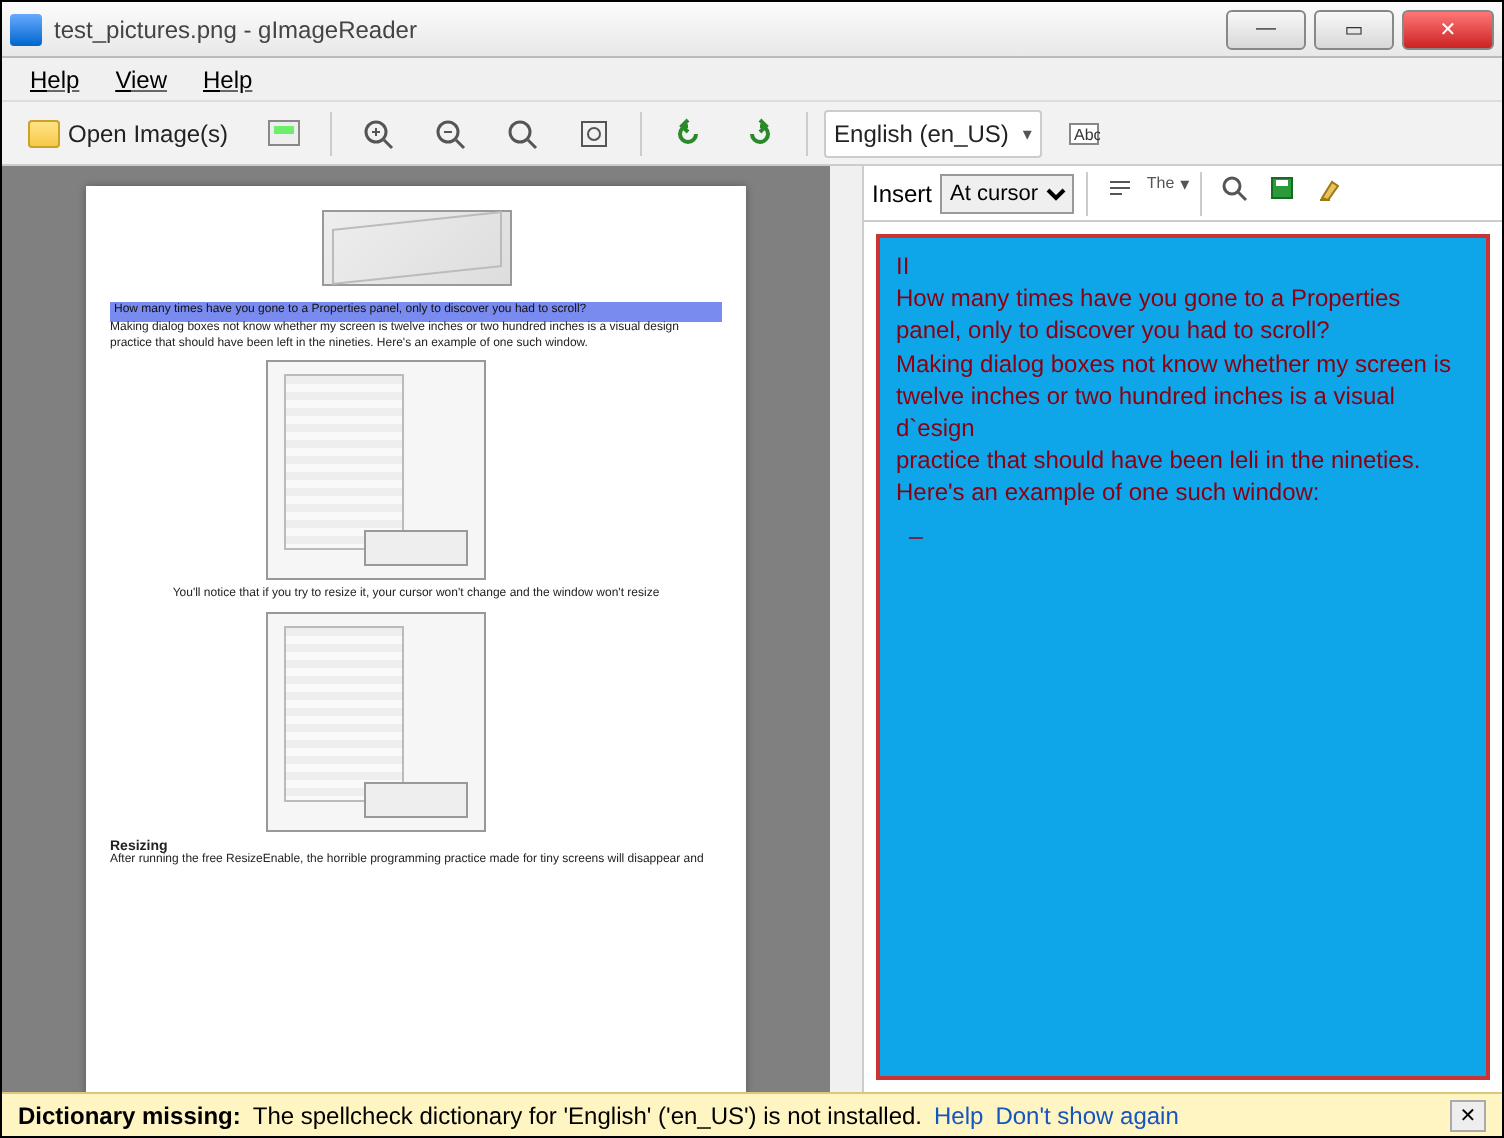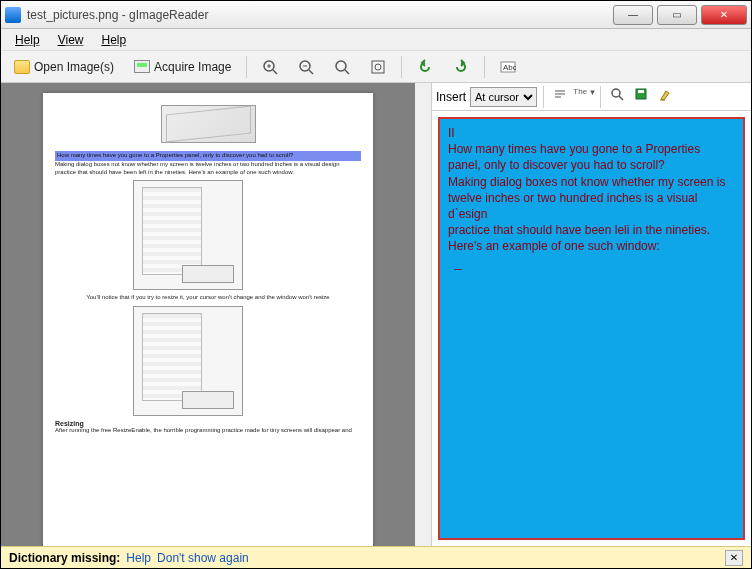--- a/index.html
+++ b/index.html
@@ -70,21 +70,20 @@
     <button class="tbtn">
       <span class="ico">
           <span class="folder-ico"></span>
         </span>
       <span>Open Image(s)</span>
     </button>
     <button class="tbtn">
       <span class="ico">
           <span class="scanner-ico"></span>
         </span>
-      <span>Acquire Image</span>
     </button>
     <div class="sep"></div>
     <button class="tbtn">
         <span class="ico">
           <svg width="16" height="16">
             <circle cx="7" cy="7" r="5" fill="none" stroke="#555" stroke-width="1.5"></circle>
             <line x1="11" y1="11" x2="15" y2="15" stroke="#555" stroke-width="1.5"></line>
             <line x1="5" y1="7" x2="9" y2="7" stroke="#555"></line>
             <line x1="7" y1="5" x2="7" y2="9" stroke="#555"></line>
           </svg>
@@ -126,20 +125,23 @@
       </button>
     <button class="tbtn">
         <span class="ico">
           <svg width="16" height="16">
             <path d="M4 8a4 4 0 1 0 4-4" fill="none" stroke="#2a8a2a" stroke-width="2"></path>
             <path d="M8 1l3 3-3 3" fill="none" stroke="#2a8a2a" stroke-width="2"></path>
           </svg>
         </span>
       </button>
     <div class="sep"></div>
+    <div class="tbtn lang-dd drop-arrow">
+        <span>English (en_US)</span>
+      </div>
     <button class="tbtn">
       <span class="ico">
           <svg width="16" height="16">
             <rect x="1" y="3" width="14" height="10" fill="#fff" stroke="#888"></rect>
             <text x="3" y="11" font-size="8" fill="#333">Abc</text>
           </svg>
         </span>
     </button>
   </div>
 
@@ -197,19 +199,20 @@
 How many times have you gone to a Properties panel, only to discover you had to scroll?
 Making dialog boxes not know whether my screen is twelve inches or two hundred inches is a visual d`esign
 practice that should have been leli in the nineties. Here's an example of one such window:
   _</div>
     </div>
 
   </div>
 
   <div class="notice">
     <b>Dictionary missing:</b>
+    <span>The spellcheck dictionary for 'English' ('en_US') is not installed.</span>
     <span class="link">Help</span>
     <span class="link">Don't show again</span>
     <div class="x">✕</div>
   </div>
 
 
 </div>
 
 </body></html>

